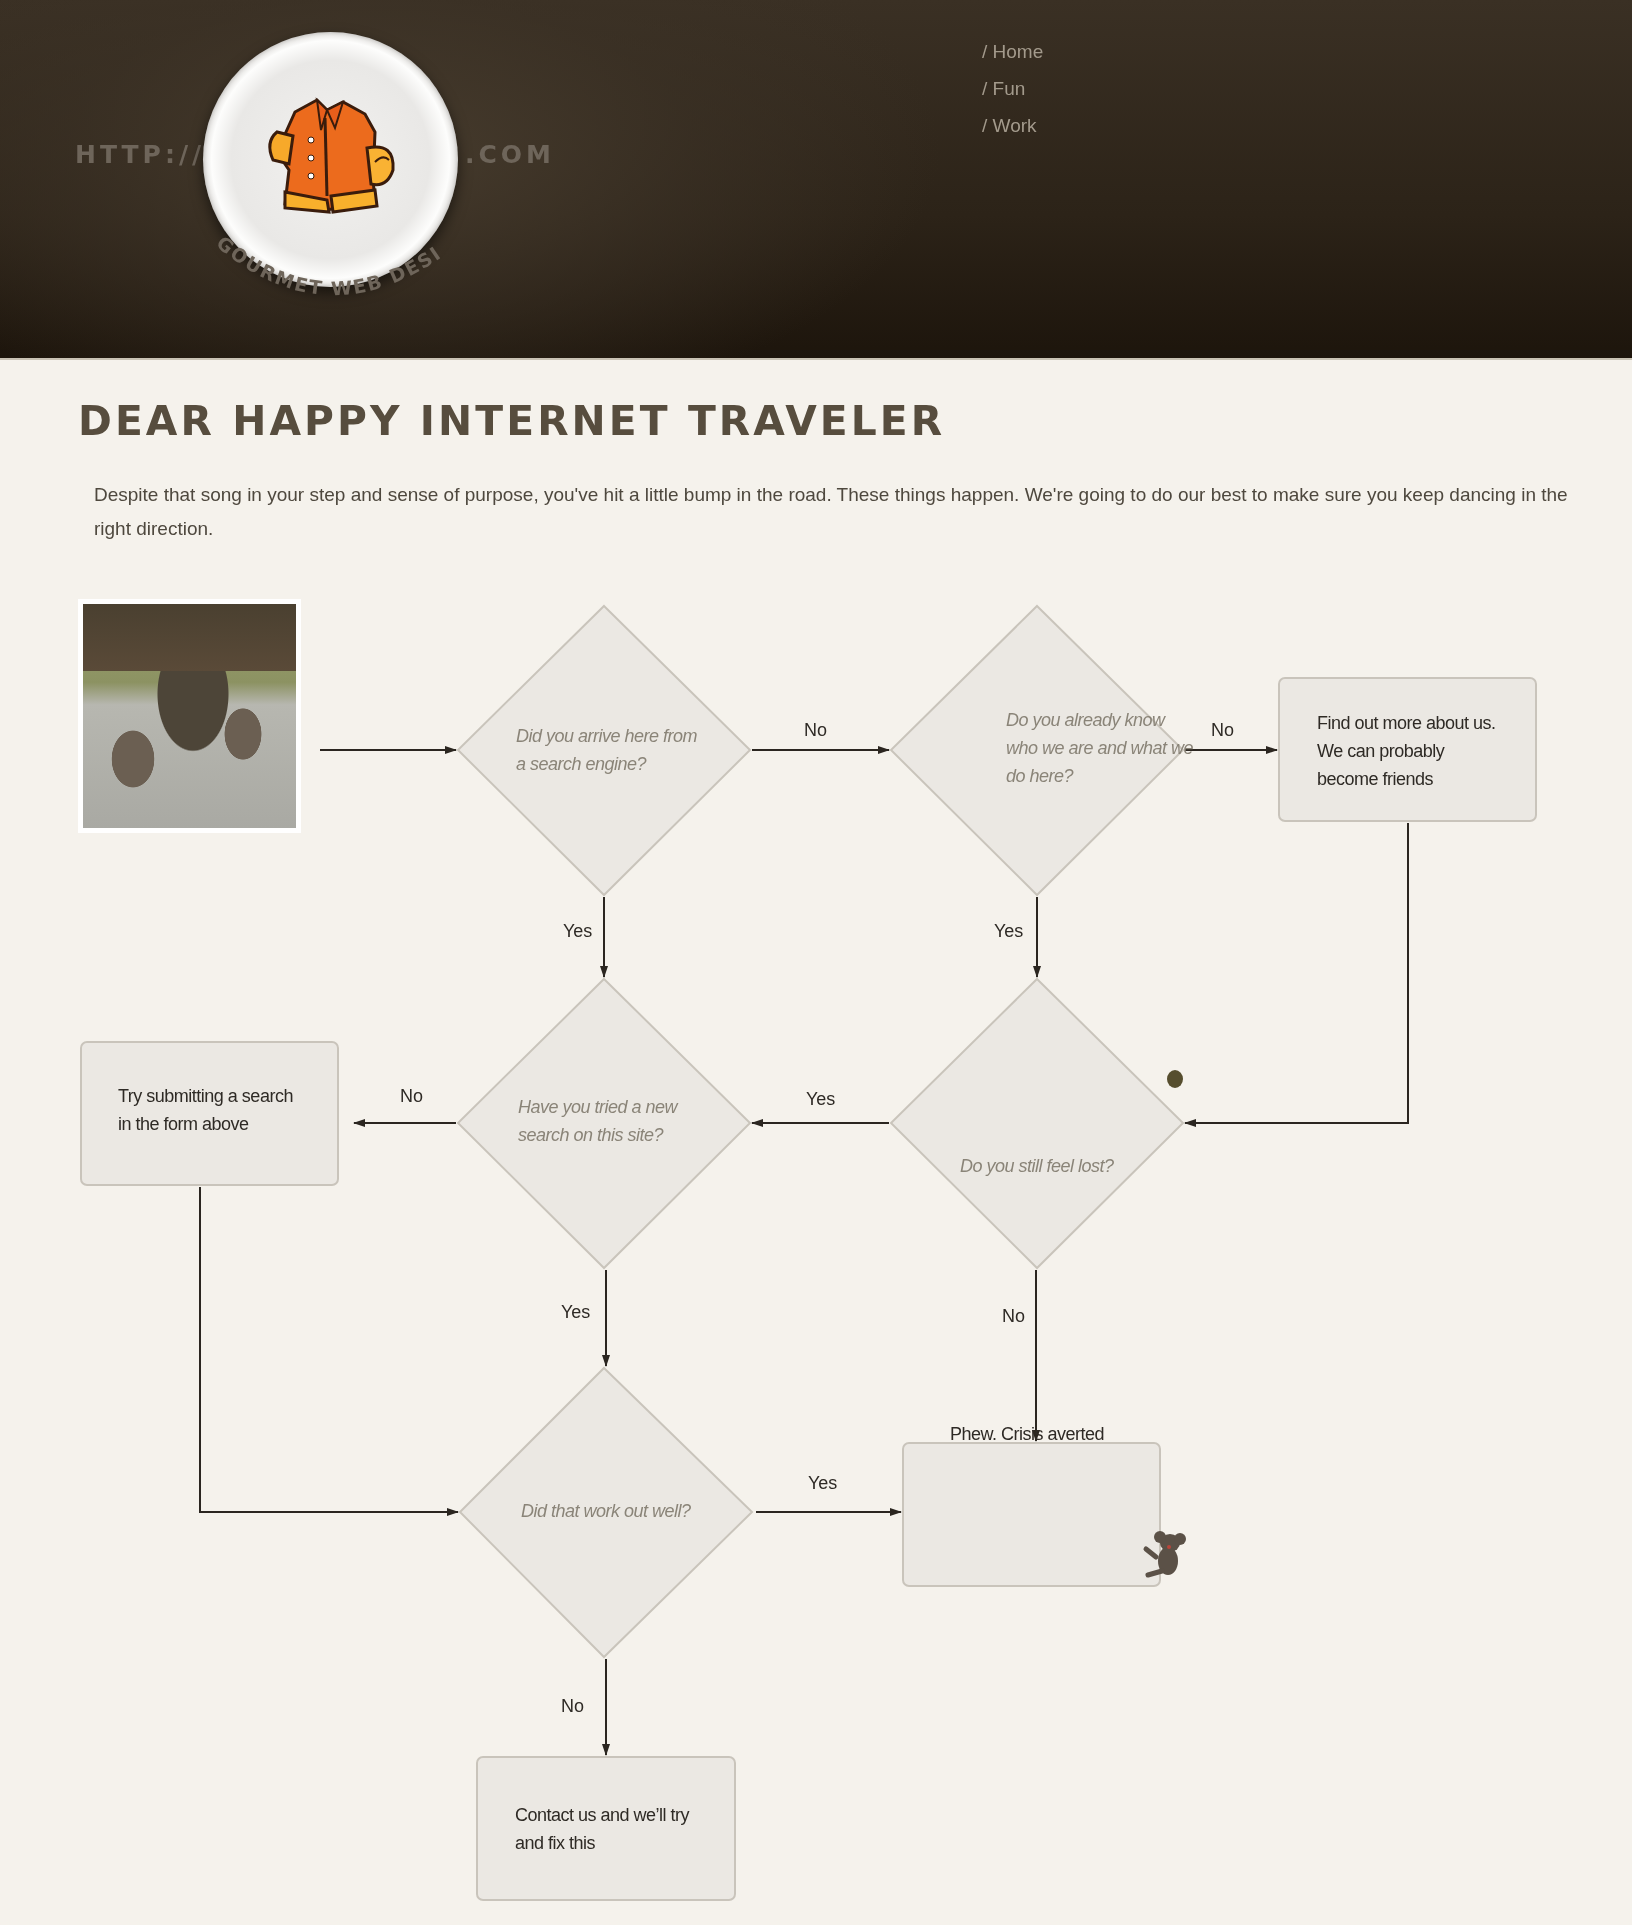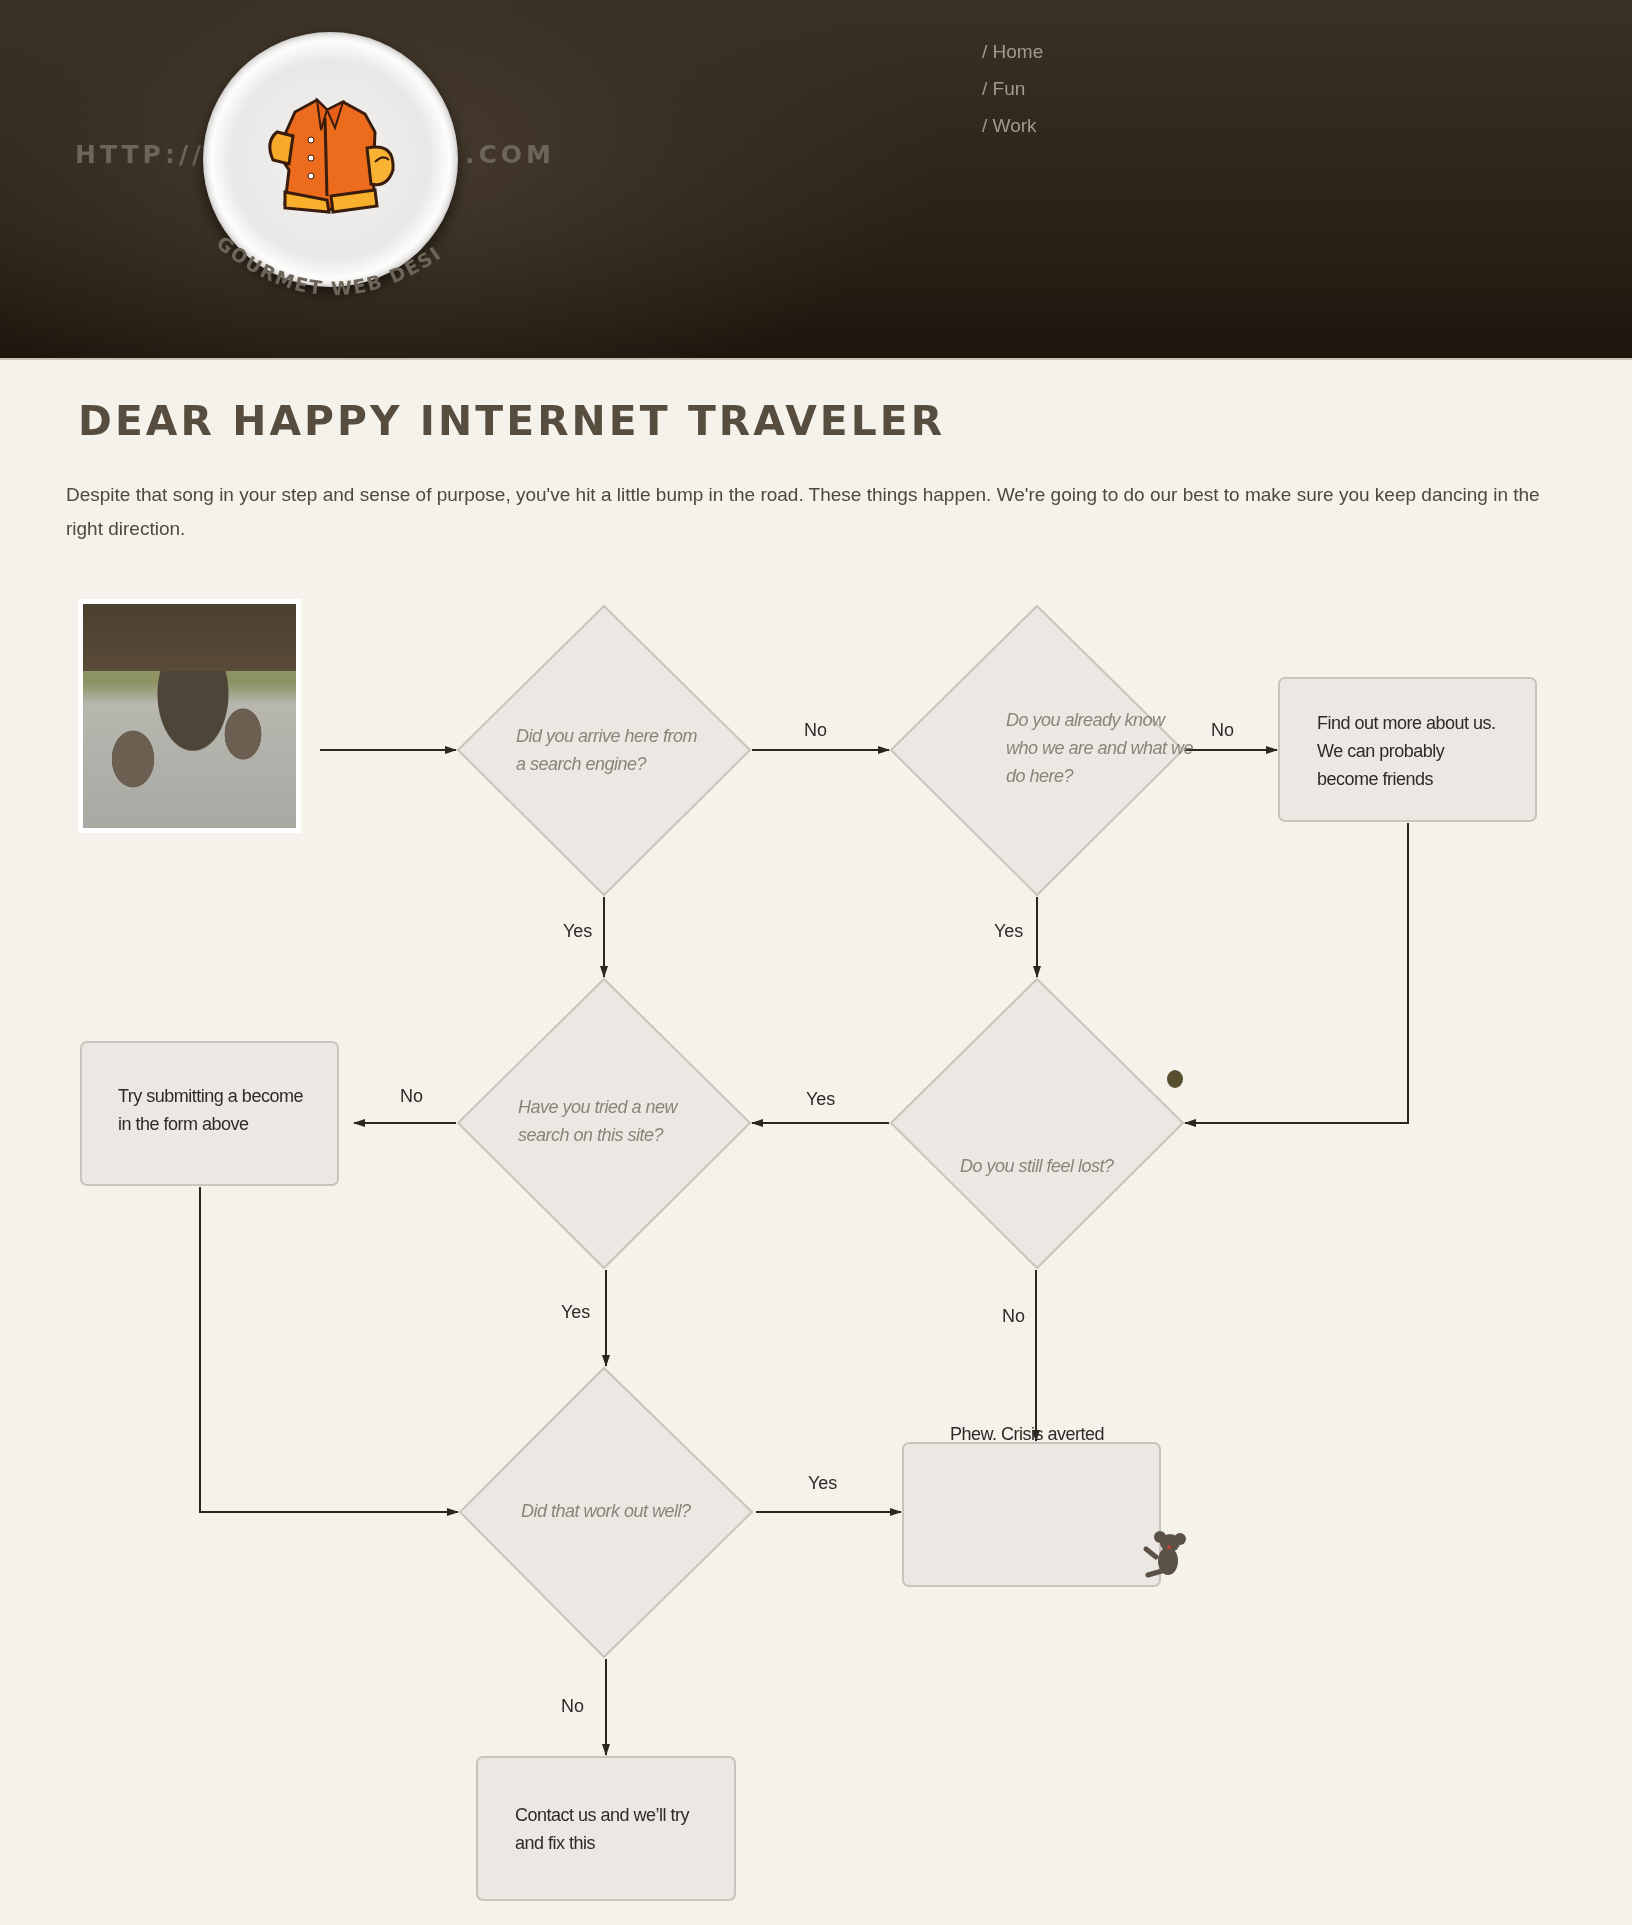--- a/index.html
+++ b/index.html
@@ -34,21 +34,21 @@
     font-family: "Liberation Sans", sans-serif;
     margin-top: 6px;
   }
 
   
   .title {
     position: absolute; left: 78px; top: 398px; font-family: "DejaVu Sans", sans-serif; font-weight: bold;
     font-size: 40px; letter-spacing: 3px; color: #574d3e; transform: scaleX(1.02); transform-origin: left;
   }
   .intro {
-    position: absolute; left: 66px; top: 478px; width: 1510px; font-size: 19px; line-height: 34px; color: #4e483e;
+    position: absolute; left: 94px; top: 478px; width: 1510px; font-size: 19px; line-height: 34px; color: #4e483e;
   }
 
   .chart-bg {
     position: absolute; left: 78px; top: 596px; width: 1460px; height: 1300px; background: #f5f2ec;
   }
   svg.flow { position: absolute; left: 0; top: 0; }
   .photo {
     position: absolute; left: 78px; top: 599px; width: 223px; height: 234px; background: #fff; padding: 5px;
   }
   .photo-inner {
@@ -178,21 +178,21 @@
   <div>become friends</div>
 </div>
 <div class="node-text q" style="left:518px; top:1093px;">
   <div>Have you tried a new</div>
   <div>search on this site?</div>
 </div>
 <div class="node-text q" style="left:960px; top:1110px;margin-top:42px;">
   <div>Do you still feel lost?</div>
 </div>
 <div class="node-text box-t" style="left:118px; top:1082px;">
-  <div>Try submitting a become</div>
+  <div>Try submitting a search</div>
   <div>in the form above</div>
 </div>
 <div class="node-text q" style="left:521px; top:1497px;">
   <div>Did that work out well?</div>
 </div>
 <div class="node-text box-t" style="left:950px; top:1420px;">
   <div>Phew.  Crisis averted</div>
 </div>
 <div class="node-text box-t" style="left:515px; top:1801px;">
   <div>Contact us and we’ll try</div>

